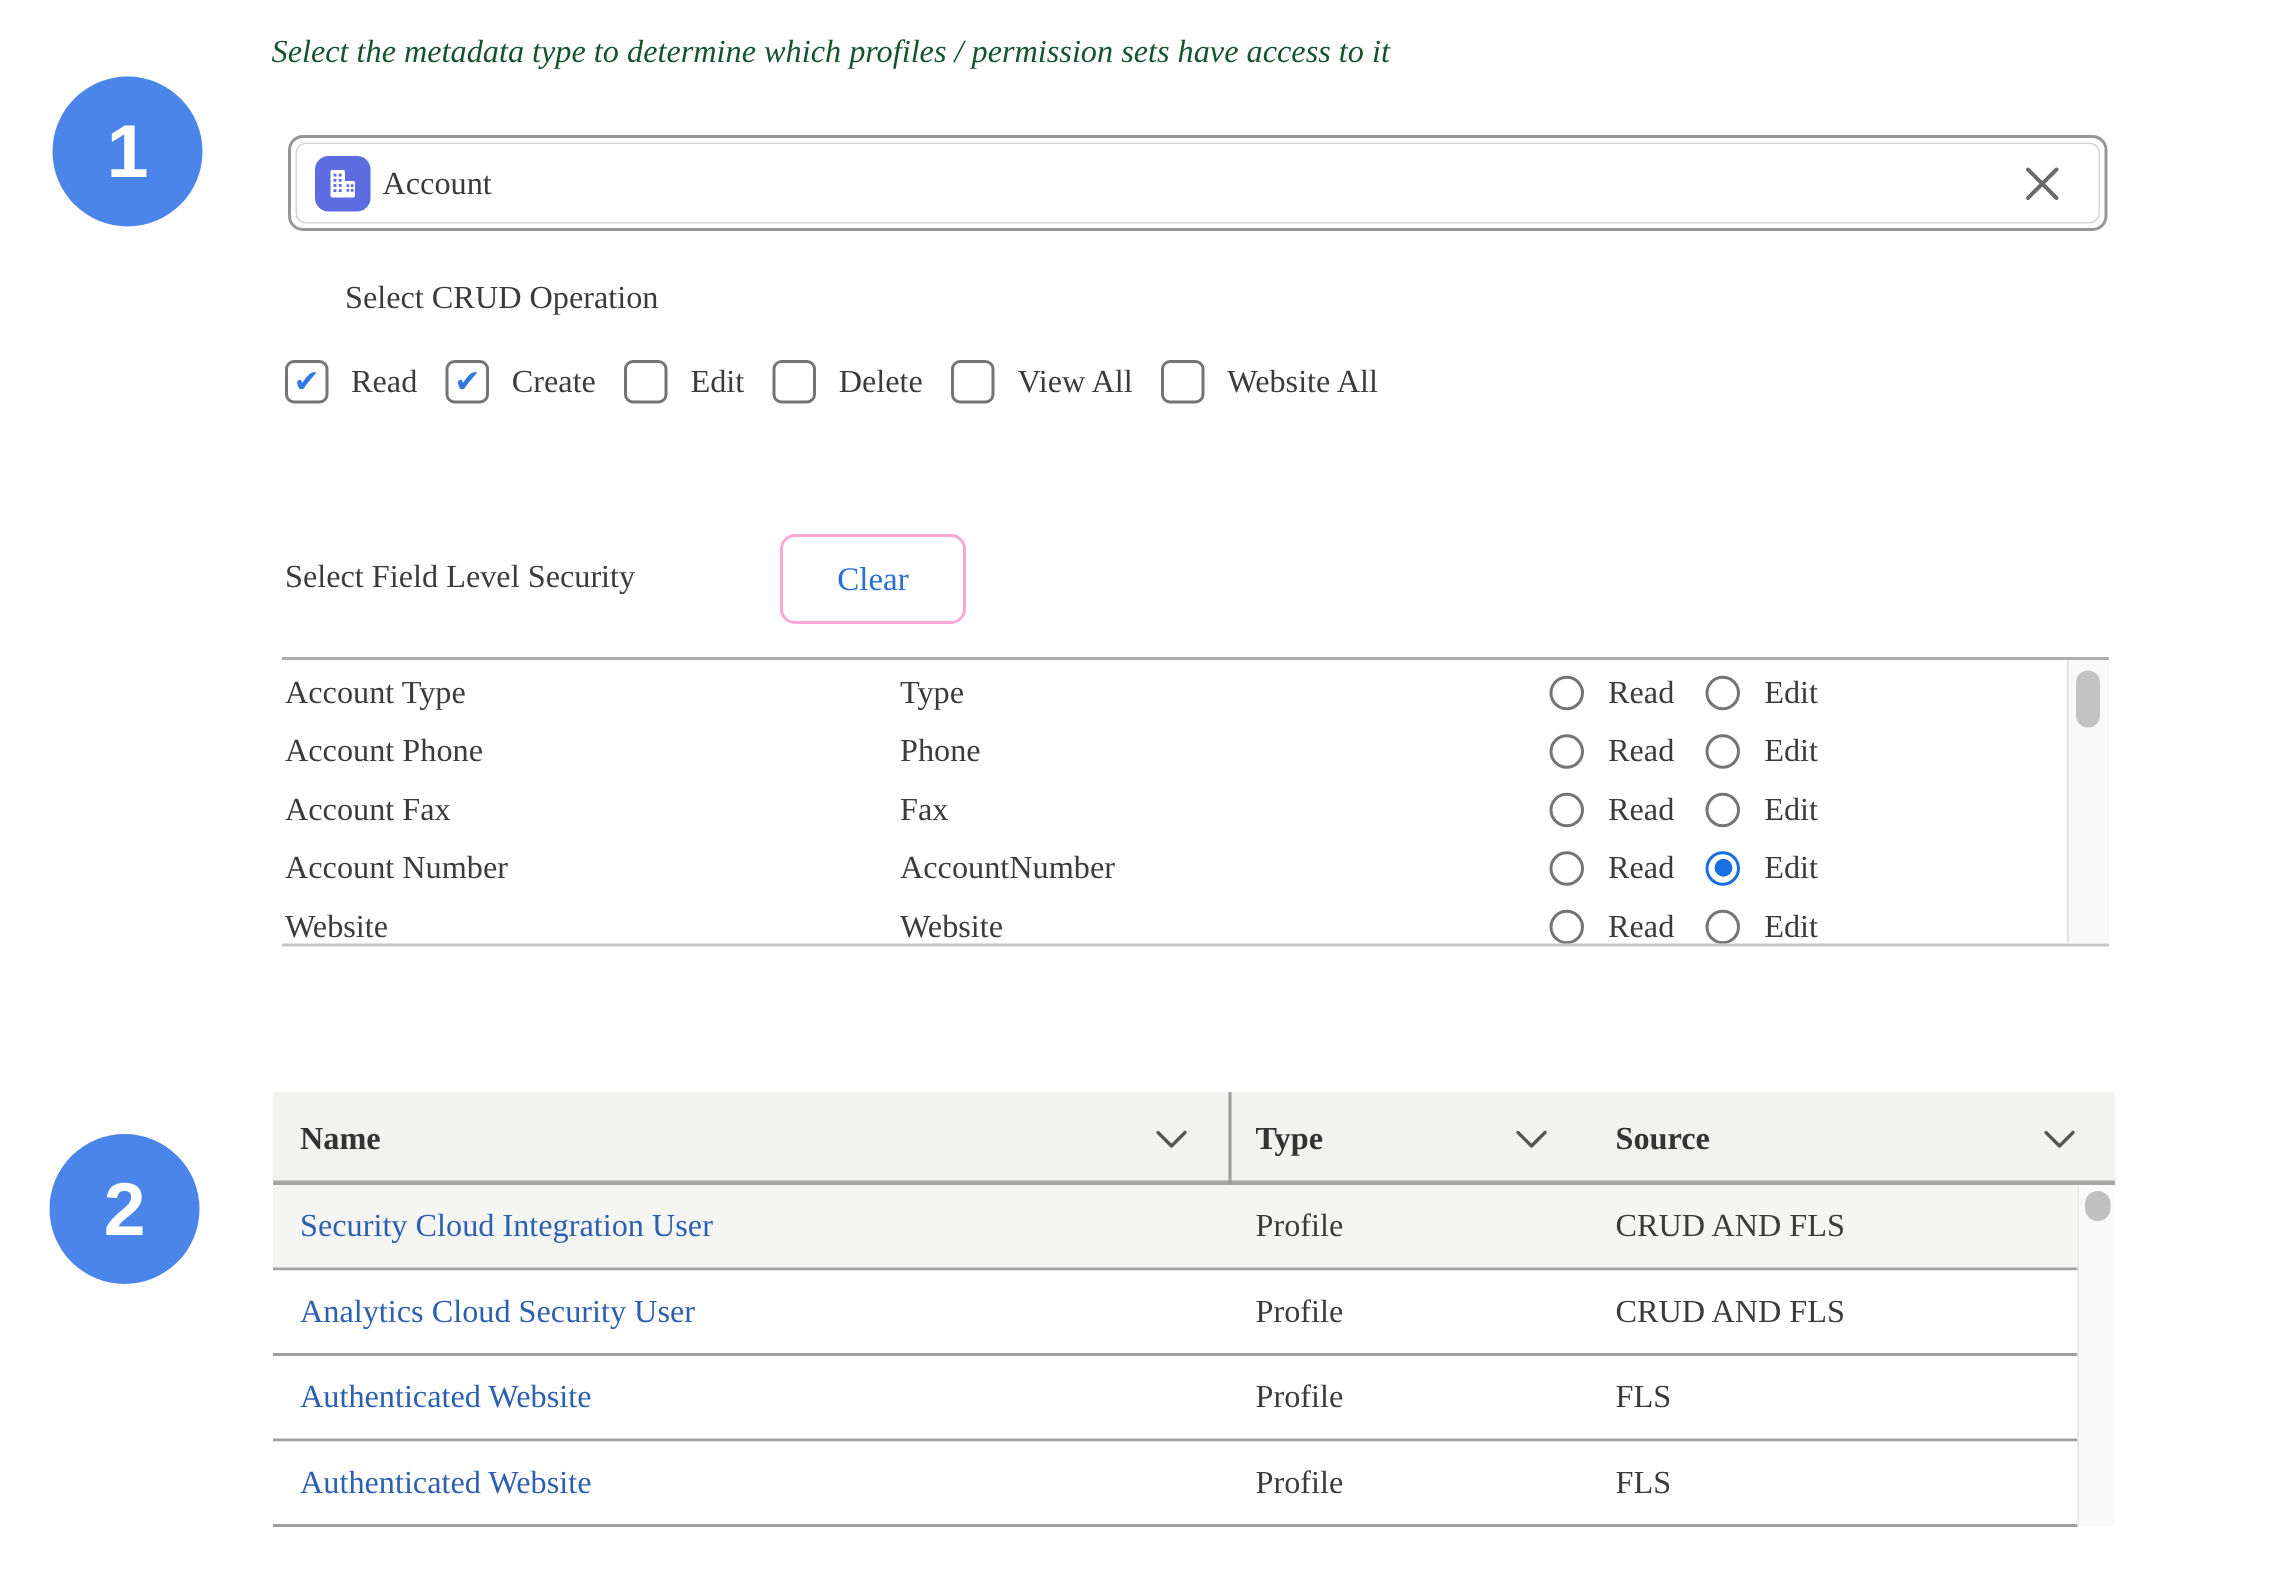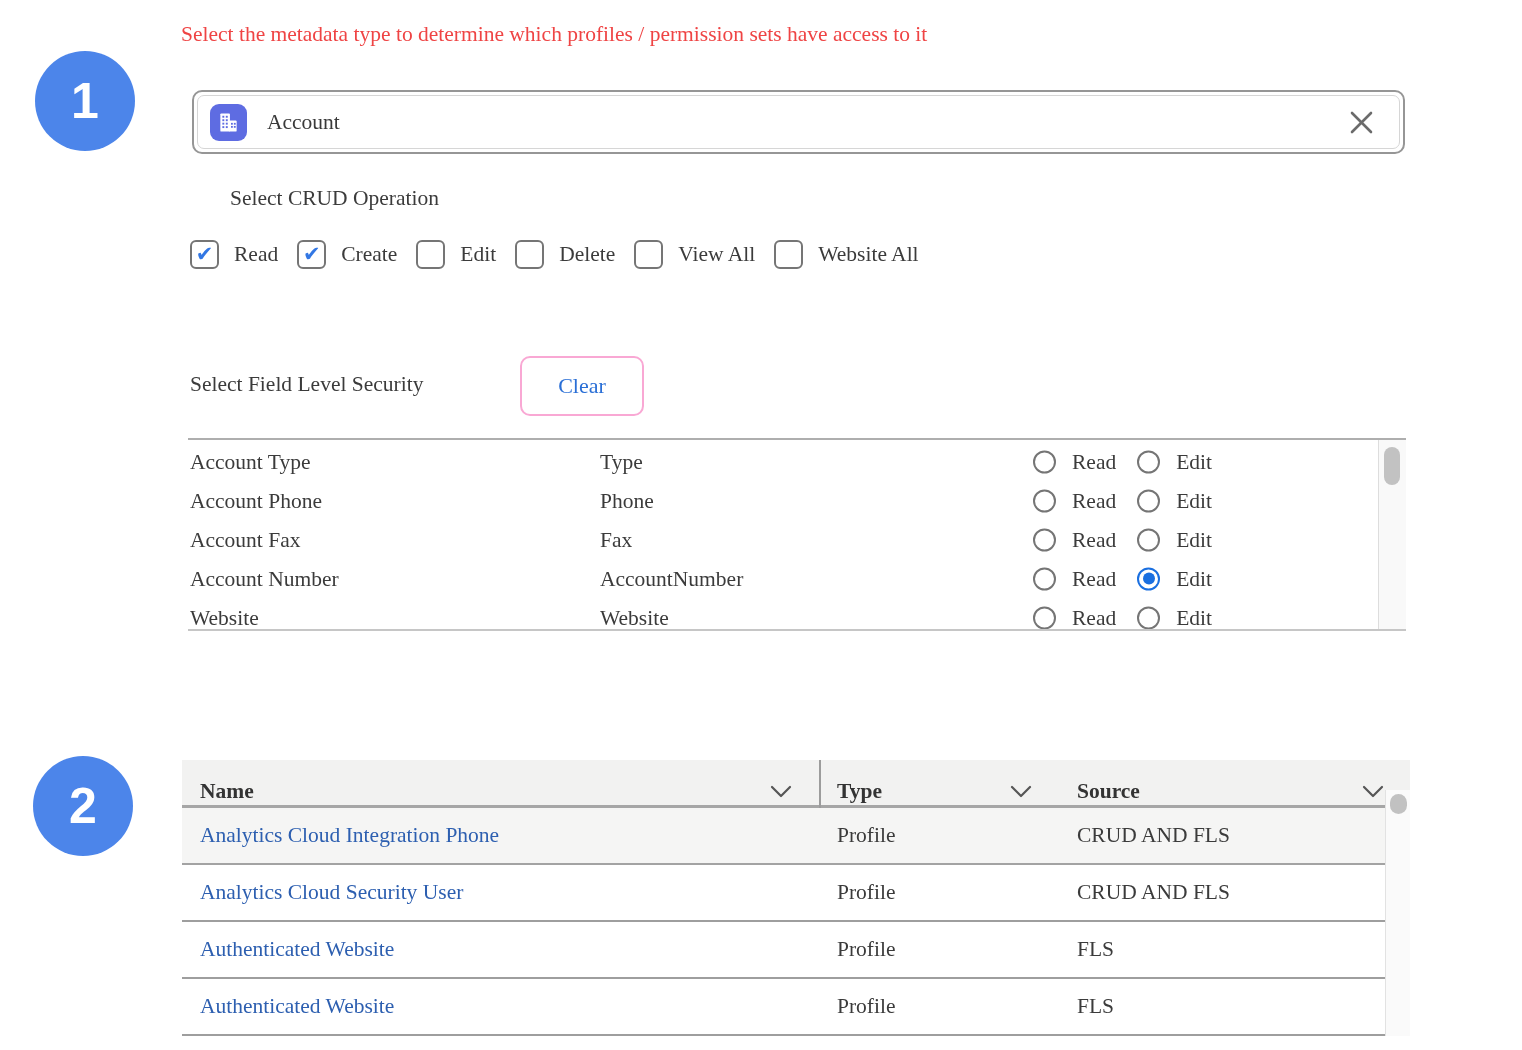--- a/index.html
+++ b/index.html
@@ -5,30 +5,30 @@
   * { margin:0; padding:0; box-sizing:border-box; }
   html,body { width:1522px; height:1050px; background:#ffffff; }
   body { position:relative; font-family:"Liberation Serif", serif; color:#3b3b3b; overflow:hidden; }
 
   .badge { position:absolute; width:100px; height:100px; border-radius:50%;
            background:#4c85ea; color:#ffffff; display:flex; align-items:center; justify-content:center;
            font-family:"Liberation Sans", sans-serif; font-weight:bold; font-size:50px; }
   .badge1 { left:35px; top:51px; }
   .badge2 { left:33px; top:756px; }
 
-  .instruction { position:absolute; left:181px; top:22px; font-size:21.5px; color:#ef4444; }
+  .instruction { position:absolute; left:181px; top:22px; font-size:21.5px; color:#14532d;font-style:italic; }
 
   
   .select-outer { position:absolute; left:192px; top:90px; width:1213px; height:64px;
                   border:2px solid #969696; border-radius:10px; padding:3px; background:#fff; }
   .select-inner { position:relative; width:100%; height:100%; border:1px solid #d6d6d6; border-radius:7px;
                   display:flex; align-items:center; background:#fff; }
   .account-icon { width:37px; height:37px; border-radius:9px; background:#5e6ce2; margin-left:12px;
                   display:flex; align-items:center; justify-content:center; flex:0 0 auto; }
-  .select-value { margin-left:20px; font-size:21.5px; color:#3a3a3a; }
+  .select-value { margin-left:8px; font-size:21.5px; color:#3a3a3a; }
   .x-btn { position:absolute; right:24px; top:50%; transform:translateY(-50%); width:28px; height:28px;
            display:flex; align-items:center; justify-content:center; cursor:pointer; }
 
   .crud-label { position:absolute; left:190px; top:186px; font-size:21.5px;margin-left:40px; }
   .crud-row { position:absolute; left:190px; top:239px; display:flex; align-items:center; gap:19px; height:30px; }
   .crud-item { display:flex; align-items:center; gap:15px; }
   .cb { width:29px; height:29px; border:2.5px solid #757575; border-radius:6px; background:#fff;
         display:flex; align-items:center; justify-content:center; font-family:"DejaVu Sans", sans-serif;
         font-size:21px; font-weight:bold; color:transparent; }
   .cb.checked { color:#3277e4; }
@@ -53,21 +53,21 @@
   .radio.selected::after { content:""; position:absolute; left:50%; top:50%; transform:translate(-50%,-50%);
            width:12px; height:12px; border-radius:50%; background:#1a6fe0; }
   .r-label { font-size:21.5px; margin-left:16px; }
   .gap21 { width:21px; flex:0 0 auto; }
 
   .fls-scroll { position:absolute; right:0; top:0; bottom:0; width:28px; background:#f9f9f9; border-left:1px solid #dddddd; }
   .fls-thumb { position:absolute; left:5px; top:7px; width:16px; height:38px; border-radius:8px; background:#c2c2c2; }
 
   
   .ptable { position:absolute; left:182px; top:728px; width:1228px; background:#fff; }
-  .pt-header { position:relative; height:48px; background:#f2f2f1; border-bottom:3px solid #a6a6a6;margin-top:32px; }
+  .pt-header { position:relative; height:62px; background:#f2f2f1; border-bottom:3px solid #a6a6a6; }
   .pt-h-label { position:absolute; top:0; height:62px; line-height:62px; font-weight:bold; font-size:21.5px; color:#333333; }
   .h-name { left:18px; } .h-type { left:655px; } .h-source { left:895px; }
   .pt-chev { position:absolute; top:25px; width:22px; height:14px; cursor:pointer; }
   .c-name { left:588px; } .c-type { left:828px; } .c-source { left:1180px; }
   .pt-divider { position:absolute; left:637px; top:0; width:2px; height:62px; background:#9c9c9c; }
 
   .pt-body { position:relative; }
   .pt-row { position:relative; height:57px; width:1203px; border-bottom:2px solid #9e9e9e; background:#fff; }
   .pt-row.alt { background:#f5f5f4; border-bottom-color:#a3a3a3; }
   .pt-cell { position:absolute; top:0; height:55px; line-height:55px; font-size:21.5px; }
@@ -232,21 +232,21 @@
     </span>
     <span class="pt-h-label h-source">Source</span>
     <span class="pt-chev c-source">
       <svg width="22" height="14" viewBox="0 0 22 14">
           <polyline points="2,2 11,11 20,2" fill="none" stroke="#565656" stroke-width="2.2" stroke-linecap="round" stroke-linejoin="round"></polyline>
         </svg>
     </span>
   </div>
   <div class="pt-body">
     <div class="pt-row alt">
-      <span class="pt-cell cell-name">Analytics Cloud Integration Phone</span>
+      <span class="pt-cell cell-name">Security Cloud Integration User</span>
       <span class="pt-cell cell-type">Profile</span>
       <span class="pt-cell cell-source">CRUD AND FLS</span>
     </div>
     <div class="pt-row">
       <span class="pt-cell cell-name">Analytics Cloud Security User</span>
       <span class="pt-cell cell-type">Profile</span>
       <span class="pt-cell cell-source">CRUD AND FLS</span>
     </div>
     <div class="pt-row">
       <span class="pt-cell cell-name">Authenticated Website</span>

